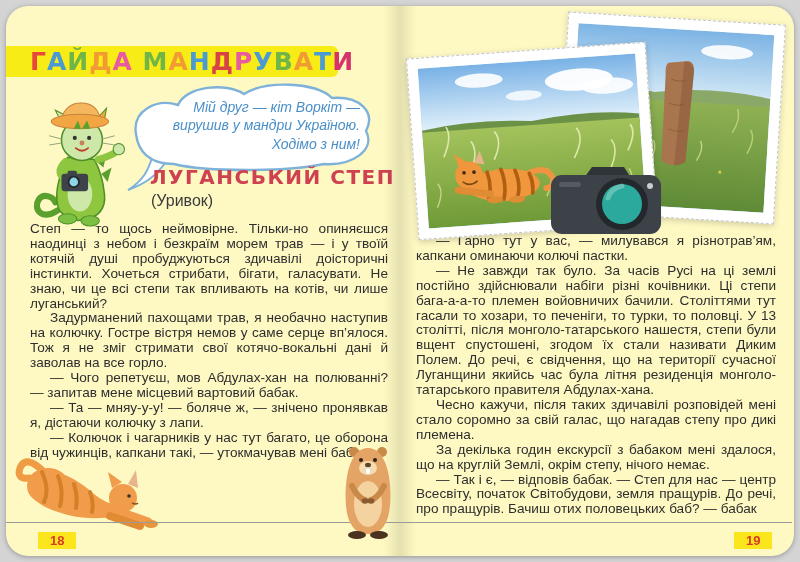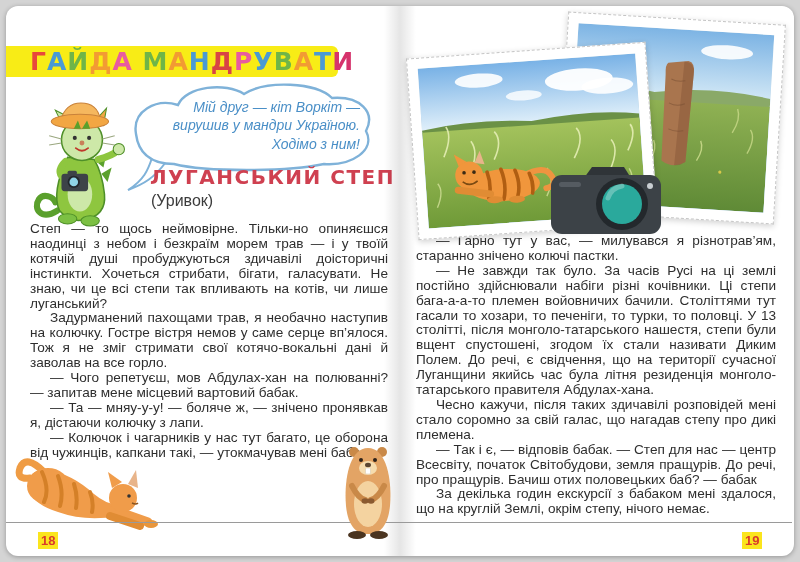--- a/index.html
+++ b/index.html
@@ -5,21 +5,21 @@
   html,body{margin:0;padding:0;}
   body{
     width:800px;height:562px;
     background:#d4d4d4;
     font-family:"Liberation Sans",sans-serif;
     overflow:hidden;
     position:relative;
   }
   .spread{
     position:absolute;left:6px;top:6px;width:788px;height:550px;
-    background:#ffffff;border-radius:12px;
+    background:#fef9c3;border-radius:22px;
     box-shadow:0 1px 5px rgba(0,0,0,.30);
     overflow:hidden;
   }
   .fold{
     position:absolute;left:378px;top:0;width:32px;height:550px;
     background:linear-gradient(to right,rgba(0,0,0,0),rgba(0,0,0,0.10) 50%,rgba(0,0,0,0));
     pointer-events:none;
   }
   .page{position:absolute;top:0;height:550px;}
   .page-left{left:4px;width:390px;}
@@ -72,24 +72,24 @@
   .photo-stela{left:162px;top:12px;width:218px;height:200px;transform:rotate(3.5deg);z-index:1;}
   .photo-tiger{left:12px;top:44px;width:240px;height:182px;transform:rotate(-4deg);z-index:2;}
   .camera{position:absolute;left:146px;top:154px;width:120px;height:82px;z-index:4;}
 
   
   .footer-line{position:absolute;top:516px;height:1px;background:#9a9a9a;z-index:1;}
   .footer-line-left{left:-4px;width:396px;}
   .footer-line-right{left:0;width:392px;}
   .page-num{
     position:absolute;top:526px;background:#fbe51d;color:#d93a2b;
-    font-weight:bold;font-size:13px;padding:1px 3px;z-index:2;
+    font-weight:bold;font-size:13px;padding:1px 12px;z-index:2;
   }
   .page-num-18{left:28px;}
-  .page-num-19{left:342px;}
+  .page-num-19{left:334px;}
 </style>
 </head>
 <body>
 
 <div class="spread">
 
   <div class="page page-left">
 
     <div class="title-band">
       <div class="spread-title"><span style="color: rgb(232, 71, 59);">Г</span><span style="color: rgb(74, 154, 212);">А</span><span style="color: rgb(111, 181, 72);">Й</span><span style="color: rgb(242, 155, 51);">Д</span><span style="color: rgb(232, 91, 160);">А</span><span> </span><span style="color: rgb(111, 181, 72);">М</span><span style="color: rgb(242, 155, 51);">А</span><span style="color: rgb(74, 154, 212);">Н</span><span style="color: rgb(216, 68, 69);">Д</span><span style="color: rgb(232, 91, 160);">Р</span><span style="color: rgb(74, 154, 212);">У</span><span style="color: rgb(111, 181, 72);">В</span><span style="color: rgb(242, 155, 51);">А</span><span style="color: rgb(74, 154, 212);">Т</span><span style="color: rgb(214, 51, 108);">И</span></div>
@@ -257,25 +257,25 @@
       <path d="M38,18 L46,7 L78,7 L85,18 Z" fill="#2f3438"></path>
       <rect x="5" y="15" width="110" height="59" rx="11" fill="#3c4247"></rect>
       <rect x="13" y="22" width="22" height="5" rx="2.5" fill="#555b61"></rect>
       <circle cx="76" cy="44" r="26" fill="#23282c"></circle>
       <circle cx="76" cy="44" r="20" fill="#2aa99c"></circle>
       <path d="M62,38 A18,18 0 0 1 76,26" stroke="#ffffff" stroke-width="5" fill="none" opacity="0.28" stroke-linecap="round"></path>
       <circle cx="104" cy="26" r="3" fill="#c9ced2"></circle>
     </svg>
 
     <div class="text-col text-right">
-      <p>— Гарно тут у вас, — милувався я різнотрав’ям, старанно знічено колючі пастки.</p>
+      <p>— Гарно тут у вас, — милувався я різнотрав’ям, капкани оминаючи колючі пастки.</p>
       <p>— Не завжди так було. За часів Русі на ці землі постійно здійснювали набіги різні кочівники. Ці степи бага-а-а-то племен войовничих бачили. Століттями тут гасали то хозари, то печеніги, то турки, то половці. У 13 столітті, після монголо-татарського нашестя, степи були вщент спустошені, згодом їх стали називати Диким Полем. До речі, є свідчення, що на території сучасної Луганщини якийсь час була літня резиденція монголо-татарського правителя Абдулах-хана.</p>
       <p>Чесно кажучи, після таких здичавілі розповідей мені стало соромно за свій галас, що нагадав степу про дикі племена.</p>
+      <p>За декілька годин екскурсії з бабаком мені здалося, що на круглій Землі, окрім степу, нічого немає.</p>
       <p>— Так і є, — відповів бабак. — Степ для нас — центр Всесвіту, початок Світобудови, земля пращурів. До речі, про пращурів. Бачиш отих половецьких баб? — бабак</p>
-      <p>За декілька годин екскурсії з бабаком мені здалося, що на круглій Землі, окрім степу, нічого немає.</p>
     </div>
 
     <div class="footer-line footer-line-right"></div>
     <div class="page-num page-num-19">19</div>
   </div>
 
   <div class="fold"></div>
 </div>
 
 </body></html>

